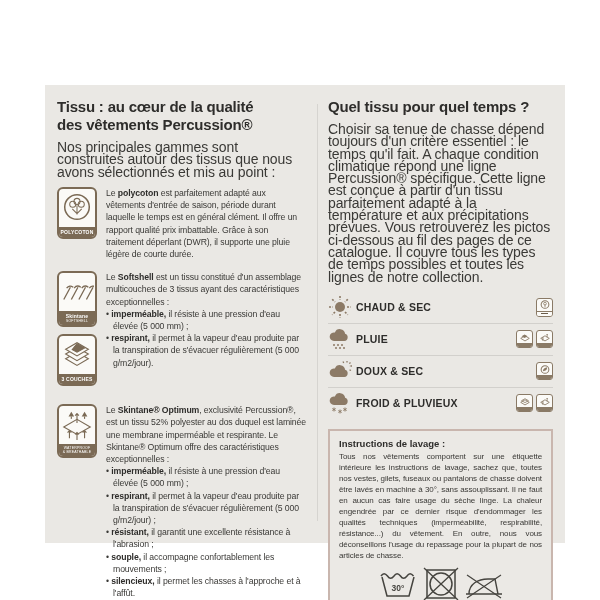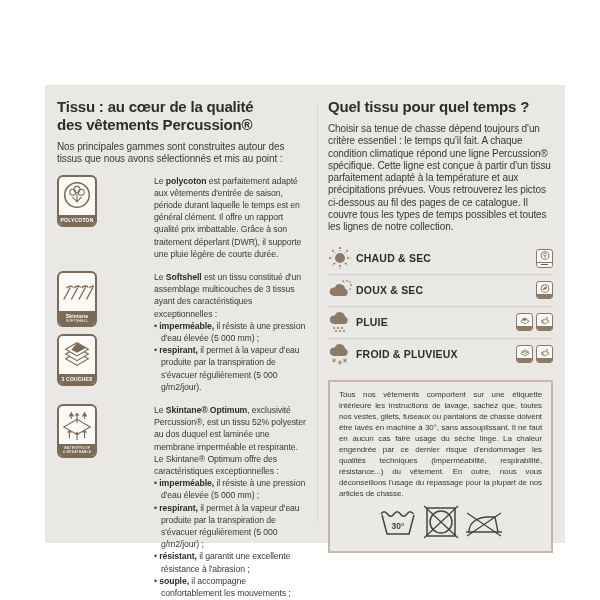--- a/index.html
+++ b/index.html
@@ -14,23 +14,23 @@
     display:flex;padding:13px 12px 12px 12px;
   }
   .col-left{width:250px;flex:0 0 250px;}
   .v-divider{width:1px;background:#d6d4d0;margin:6px 10px 10px 10px;}
   .col-right{flex:1;min-width:0;}
   h1{
     font-size:15px;line-height:18px;margin:0 0 7px 0;color:#2e2d2b;
     font-weight:bold;letter-spacing:-0.2px;
   }
   .intro{
-    font-size:10px;line-height:12.3px;margin:0 0 9px 0;letter-spacing:-0.1px;
-  }
-  .section{display:flex;margin-bottom:11px;gap:48px;}
+    font-size:14px;line-height:12.3px;margin:0 0 9px 0;letter-spacing:-0.1px;
+  }
+  .section{display:flex;margin-bottom:11px;}
   .icon-col{width:40px;flex:0 0 40px;margin-right:9px;}
   .text-col{flex:1;font-size:8.7px;line-height:12.2px;letter-spacing:-0.1px;}
   .text-col p{margin:0;}
   .text-col ul{margin:0;padding:0;list-style:none;}
   .text-col li{padding-left:7px;text-indent:-7px;}
   .text-col li::before{content:"• ";}
   b{color:#2e2d2b;}
   
   .fabric-icon{
     width:40px;border:2px solid #7b6a55;border-radius:6px;background:#fbfaf7;
@@ -202,43 +202,20 @@
                 <path d="M7,6 V9" stroke="#8a7a66" stroke-width="0.9"></path>
               </svg>
             </div>
             <div class="m-band light"></div>
           </div>
         </div>
       </div>
 
       <div class="w-row">
         <div class="w-ico">
-          <svg width="26" height="24" viewBox="0 0 26 24">
-            <g stroke="#8c7a66" stroke-width="1.3" stroke-dasharray="1.6 1.3" fill="none">
-              <path d="M19,2 V5 M24,7 H21 M22.5,3.5 L20.5,5.5 M23,11.5 L20.8,10.5 M15,2.5 L16,4.5"></path>
-            </g>
-            <path d="M6,18 a4.3,4.3 0 1 1 .9,-8.5 a5.3,5.3 0 0 1 10.2,1.3 a3.7,3.7 0 0 1 -.7,7.2 z" fill="#8c7a66"></path>
-          </svg>
-        </div>
-        <div class="w-label">DOUX &amp; SEC</div>
-        <div class="w-minis">
-          <div class="mini-icon">
-            <div class="m-art">
-              <svg width="12" height="11" viewBox="0 0 14 12">
-                <circle cx="7" cy="6" r="4.5" fill="none" stroke="#8a7a66" stroke-width="1.2"></circle>
-                <path d="M4.5,8 Q5,4 9.5,3.5 Q9.5,8 4.5,8 Z" fill="#8a7a66"></path>
-              </svg>
-            </div>
-            <div class="m-band"></div>
-          </div>
-        </div>
-      </div>
-
-      <div class="w-row">
-        <div class="w-ico">
           <svg width="26" height="26" viewBox="0 0 26 26">
             <path d="M6,15 a4.3,4.3 0 1 1 .9,-8.5 a5.3,5.3 0 0 1 10.2,1.3 a3.7,3.7 0 0 1 -.7,7.2 z" fill="#8c7a66"></path>
             <g fill="#8c7a66">
               <circle cx="6" cy="19" r="1"></circle>
                 <circle cx="10" cy="19" r="1"></circle>
                 <circle cx="14" cy="19" r="1"></circle>
               <circle cx="8" cy="22" r="1"></circle>
                 <circle cx="12" cy="22" r="1"></circle>
                 <circle cx="16" cy="22" r="1"></circle>
             </g>
@@ -262,20 +239,43 @@
                 <path d="M4.5,10 V6 M4,6.8 L4.5,6 L5,6.8 M9.5,6 V2 M9,2.8 L9.5,2 L10,2.8" stroke="#8a7a66" stroke-width="0.9" fill="none"></path>
               </svg>
             </div>
             <div class="m-band"></div>
           </div>
         </div>
       </div>
 
       <div class="w-row">
         <div class="w-ico">
+          <svg width="26" height="24" viewBox="0 0 26 24">
+            <g stroke="#8c7a66" stroke-width="1.3" stroke-dasharray="1.6 1.3" fill="none">
+              <path d="M19,2 V5 M24,7 H21 M22.5,3.5 L20.5,5.5 M23,11.5 L20.8,10.5 M15,2.5 L16,4.5"></path>
+            </g>
+            <path d="M6,18 a4.3,4.3 0 1 1 .9,-8.5 a5.3,5.3 0 0 1 10.2,1.3 a3.7,3.7 0 0 1 -.7,7.2 z" fill="#8c7a66"></path>
+          </svg>
+        </div>
+        <div class="w-label">DOUX &amp; SEC</div>
+        <div class="w-minis">
+          <div class="mini-icon">
+            <div class="m-art">
+              <svg width="12" height="11" viewBox="0 0 14 12">
+                <circle cx="7" cy="6" r="4.5" fill="none" stroke="#8a7a66" stroke-width="1.2"></circle>
+                <path d="M4.5,8 Q5,4 9.5,3.5 Q9.5,8 4.5,8 Z" fill="#8a7a66"></path>
+              </svg>
+            </div>
+            <div class="m-band"></div>
+          </div>
+        </div>
+      </div>
+
+      <div class="w-row">
+        <div class="w-ico">
           <svg width="26" height="26" viewBox="0 0 26 26">
             <path d="M6,15 a4.3,4.3 0 1 1 .9,-8.5 a5.3,5.3 0 0 1 10.2,1.3 a3.7,3.7 0 0 1 -.7,7.2 z" fill="#8c7a66"></path>
             <g stroke="#8c7a66" stroke-width="0.9">
               <path d="M6,17.5 V21.5 M4.3,18.5 L7.7,20.5 M7.7,18.5 L4.3,20.5"></path>
               <path d="M12,19.5 V23.5 M10.3,20.5 L13.7,22.5 M13.7,20.5 L10.3,22.5"></path>
               <path d="M17,17.5 V21.5 M15.3,18.5 L18.7,20.5 M18.7,18.5 L15.3,20.5"></path>
             </g>
           </svg>
         </div>
         <div class="w-label">FROID &amp; PLUVIEUX</div>
@@ -296,20 +296,21 @@
                 <path d="M4.5,10 V6 M4,6.8 L4.5,6 L5,6.8 M9.5,6 V2 M9,2.8 L9.5,2 L10,2.8" stroke="#8a7a66" stroke-width="0.9" fill="none"></path>
               </svg>
             </div>
             <div class="m-band"></div>
           </div>
         </div>
       </div>
     </div>
 
     <div class="wash-box">
+      <p class="wash-title">Instructions de lavage :</p>
       <p class="wash-body">Tous nos vêtements comportent sur une étiquette intérieure les instructions de lavage, sachez que, toutes nos vestes, gilets, fuseaux ou pantalons de chasse doivent être lavés en machine à 30°, sans assouplissant. Il ne faut en aucun cas faire usage du sèche linge. La chaleur engendrée par ce dernier risque d'endommager les qualités techniques (imperméabilité, respirabilité, résistance...) du vêtement. En outre, nous vous déconseillons l'usage du repassage pour la plupart de nos articles de chasse.</p>
       <div class="wash-symbols">
         <span>
           <svg width="46" height="34" viewBox="0 0 46 34">
             <path d="M6,9 q3,-4.5 6.5,0 q3,4.5 6.5,0 q3,-4.5 6.5,0 q3,4.5 6.5,0 q3,-4.5 6.5,0" fill="none" stroke="#45443f" stroke-width="1.5"></path>
             <path d="M7,10 L12,29 H34 L39,10" fill="none" stroke="#45443f" stroke-width="1.5"></path>
             <text x="23" y="24" text-anchor="middle" font-size="8.5" font-weight="bold" fill="#45443f" font-family="Liberation Sans, sans-serif">30°</text>
           </svg>
         </span>
         <span>

